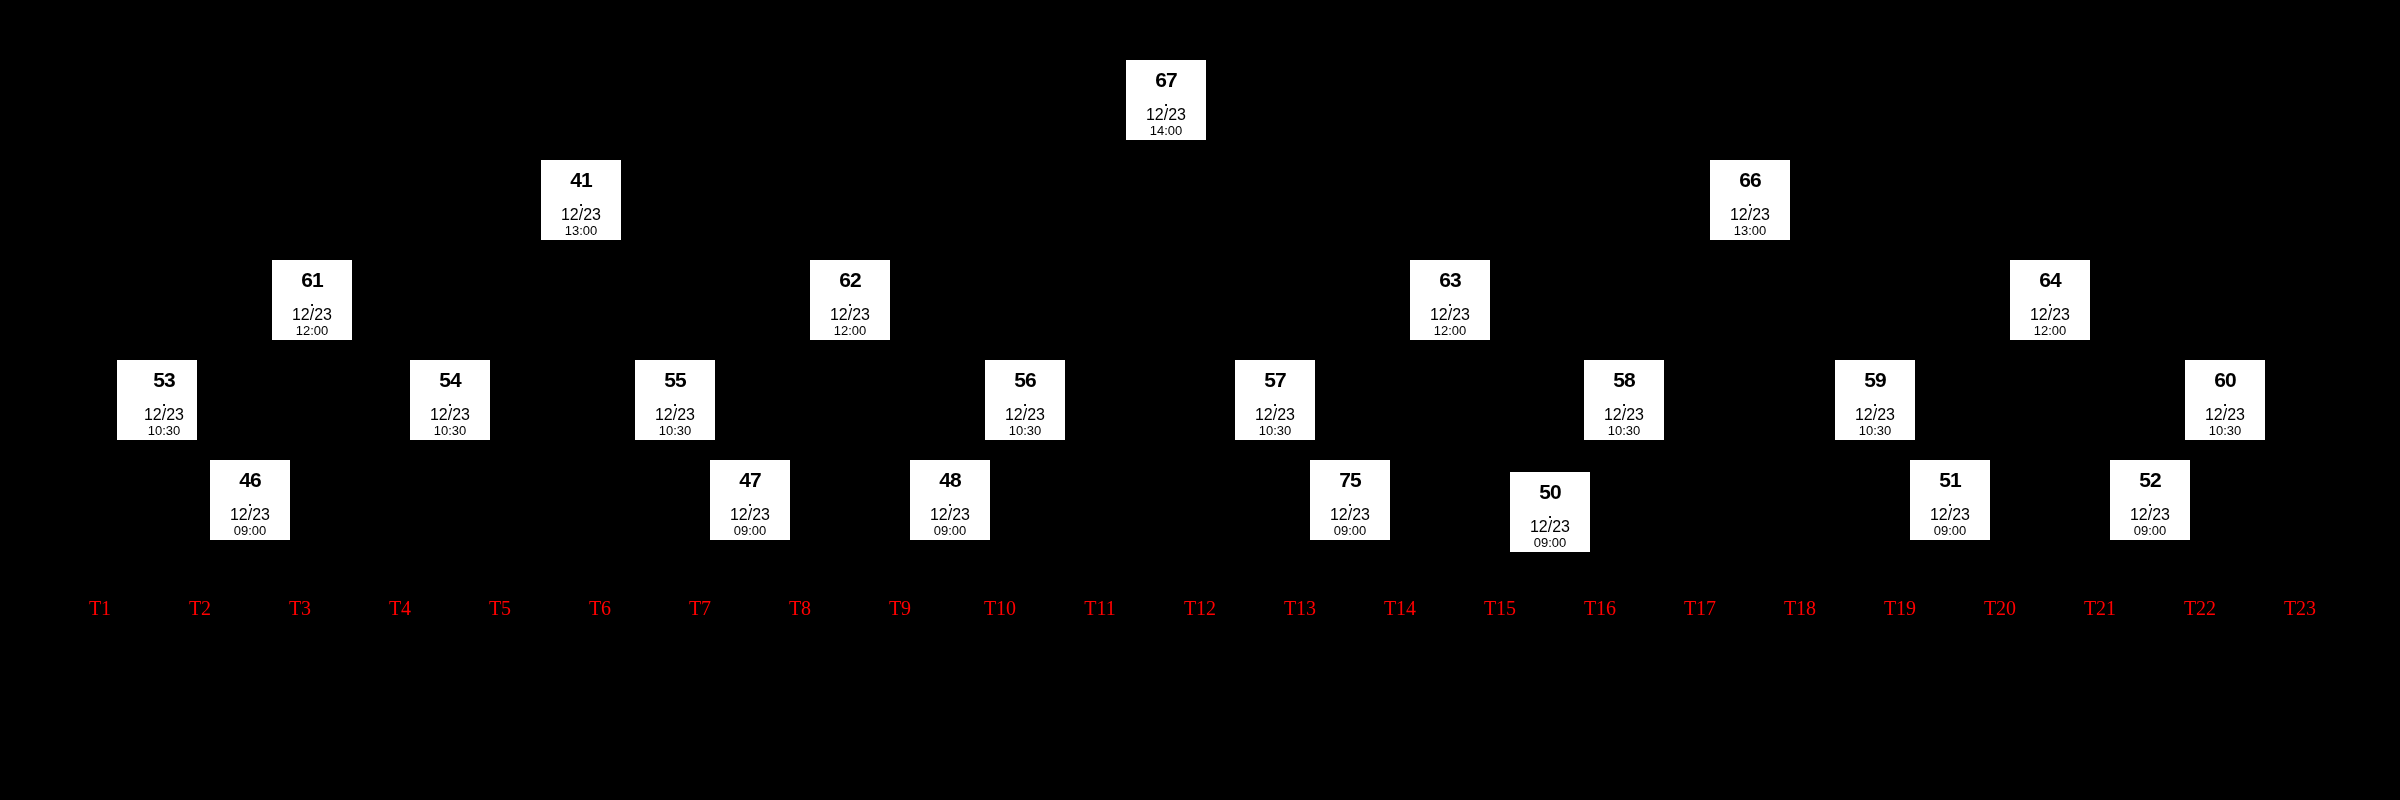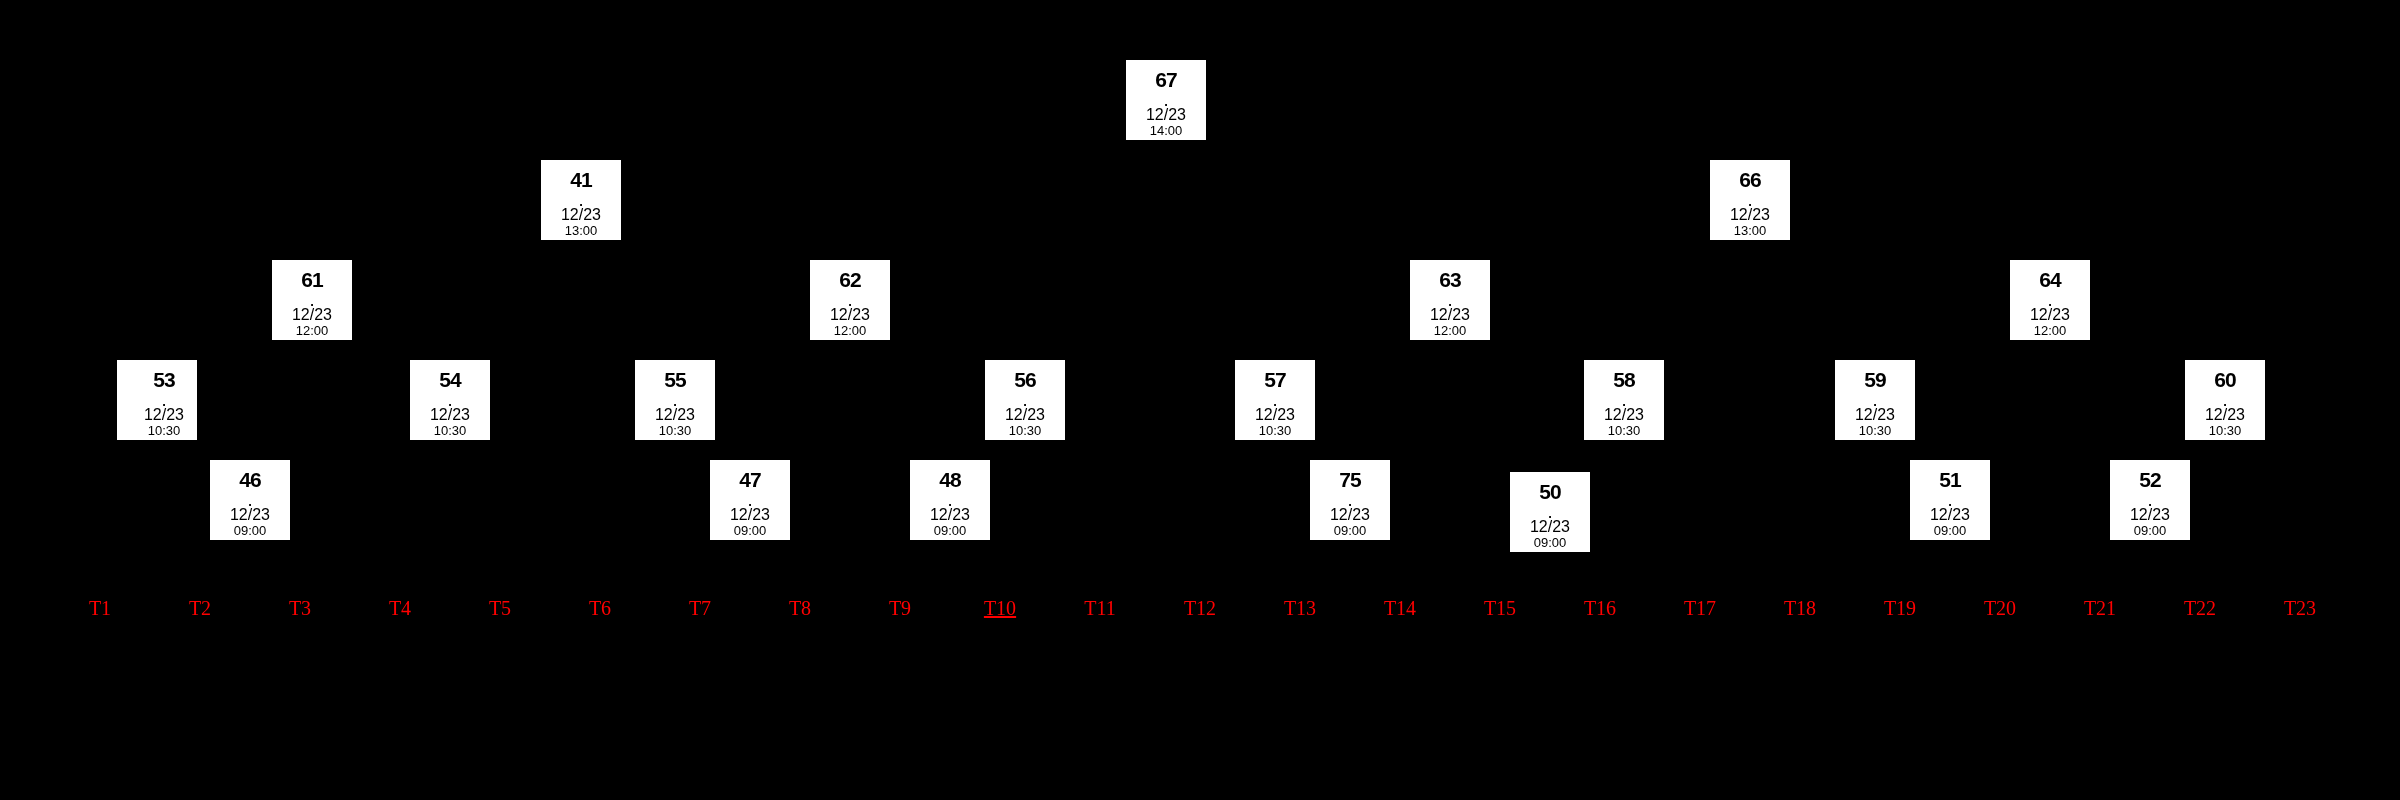--- a/index.html
+++ b/index.html
@@ -198,21 +198,21 @@
     </div>
     <div class="leaf" style="left: 50px; top: 597px;">T1</div>
     <div class="leaf" style="left: 150px; top: 597px;">T2</div>
     <div class="leaf" style="left: 250px; top: 597px;">T3</div>
     <div class="leaf" style="left: 350px; top: 597px;">T4</div>
     <div class="leaf" style="left: 450px; top: 597px;">T5</div>
     <div class="leaf" style="left: 550px; top: 597px;">T6</div>
     <div class="leaf" style="left: 650px; top: 597px;">T7</div>
     <div class="leaf" style="left: 750px; top: 597px;">T8</div>
     <div class="leaf" style="left: 850px; top: 597px;">T9</div>
-    <div class="leaf" style="left: 950px; top: 597px; text-decoration: underline;">T10</div>
+    <div class="leaf" style="left: 950px; top: 597px;">T10</div>
     <div class="leaf" style="left: 1050px; top: 597px;">T11</div>
     <div class="leaf" style="left: 1150px; top: 597px;">T12</div>
     <div class="leaf" style="left: 1250px; top: 597px;">T13</div>
     <div class="leaf" style="left: 1350px; top: 597px;">T14</div>
     <div class="leaf" style="left: 1450px; top: 597px;">T15</div>
     <div class="leaf" style="left: 1550px; top: 597px;">T16</div>
     <div class="leaf" style="left: 1650px; top: 597px;">T17</div>
     <div class="leaf" style="left: 1750px; top: 597px;">T18</div>
     <div class="leaf" style="left: 1850px; top: 597px;">T19</div>
     <div class="leaf" style="left: 1950px; top: 597px;">T20</div>

